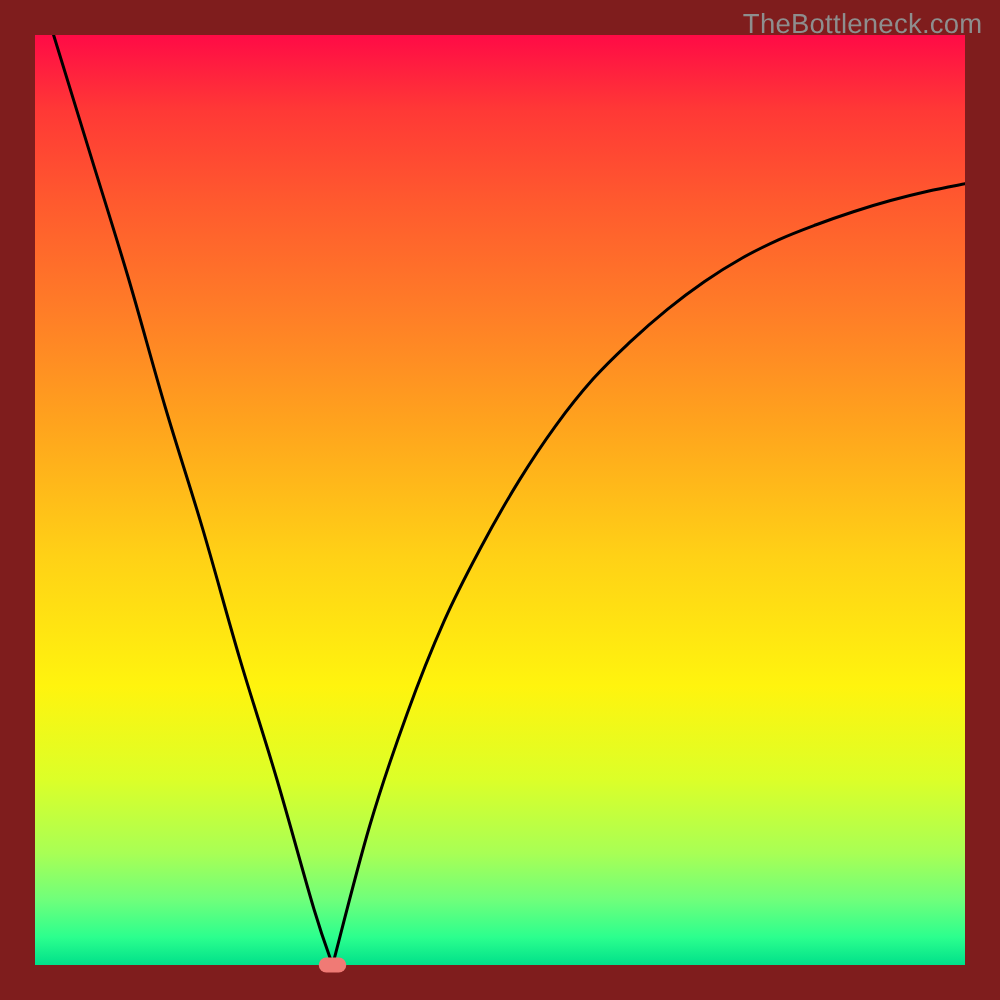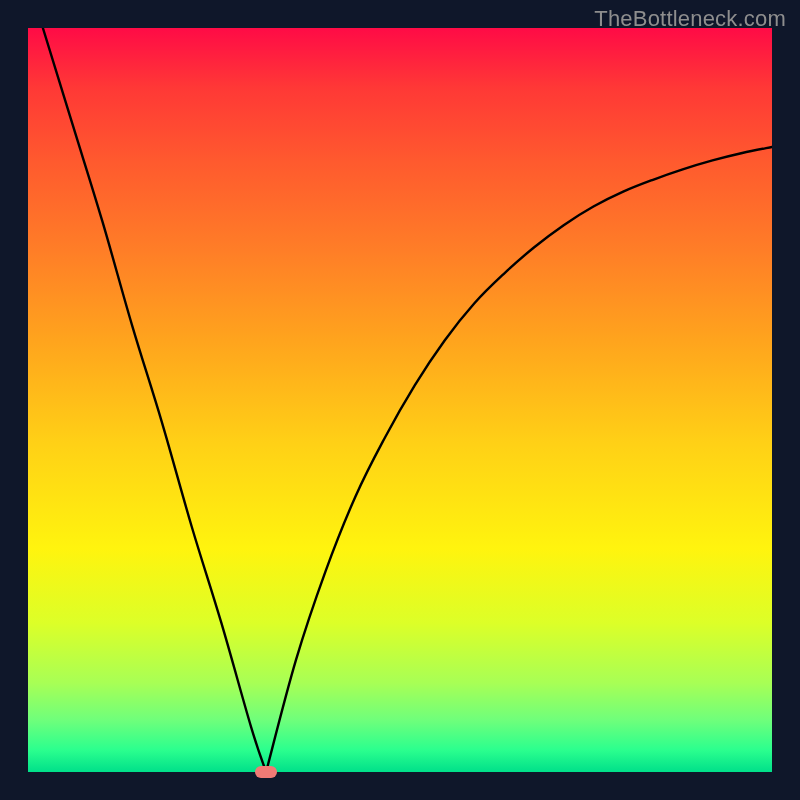--- a/index.html
+++ b/index.html
@@ -8,21 +8,21 @@
     width: 800px;
     height: 800px;
     background: #000;
     overflow: hidden;
     font-family: Arial, Helvetica, sans-serif;
   }
   .frame {
     position: relative;
     width: 800px;
     height: 800px;
-    background: #0f172a;
+    background: #7f1d1d;
   }
   .watermark {
     position: absolute;
     top: 6px;
     right: 14px;
     color: #8e8e8e;
     font-size: 22px;
     font-weight: 400;
     letter-spacing: 0.2px;
     z-index: 5;

